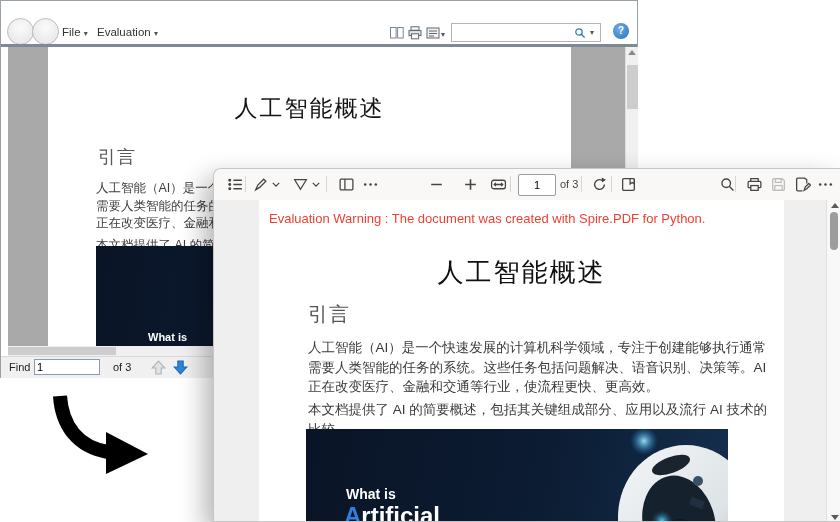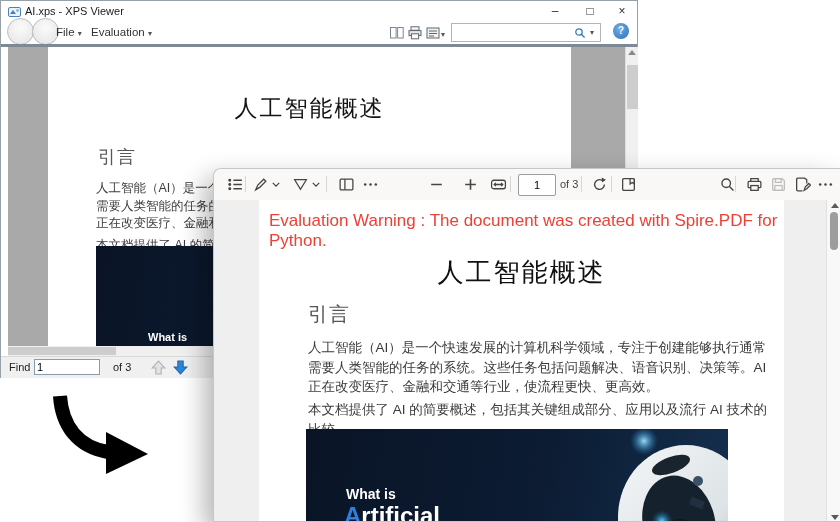--- a/index.html
+++ b/index.html
@@ -8,21 +8,21 @@
   .abs{position:absolute;}
 
   
   .xps-win{left:0;top:0;width:638px;height:378px;background:#fff;border:1px solid #98a0a8;box-sizing:border-box;}
   .xps-titlebar{left:0;top:0;width:100%;height:21px;background:#fff;}
   .xps-title{left:24px;top:4px;font-size:11px;color:#1b1b1b;}
   .win-ctl{top:0;width:30px;height:20px;text-align:center;font-size:12px;color:#333;line-height:20px;cursor:default;}
   .xps-toolbar{left:0;top:21px;width:100%;height:22px;background:#fff;}
   .navcircle{top:-4px;width:25px;height:25px;border-radius:50%;border:1px solid #bcbcbc;
              background:radial-gradient(circle at 50% 35%,#fbfbfb,#e3e3e3);}
-  .menu-item{top:4px;font-size:11.5px;color:#333;}
+  .menu-item{top:4px;font-size:11.5px;color:#333;margin-left:6px;}
   .chev{font-size:8px;color:#555;}
   .xps-band{left:0;top:43px;width:100%;height:3px;background:#7d8a96;}
   .xps-doc{left:7px;top:46px;width:630px;height:299px;background:#a9a9a9;overflow:hidden;}
   .xps-page{left:40px;top:0;width:523px;height:299px;background:#fff;overflow:hidden;}
   .doc-title-xps{left:0;top:46px;width:100%;text-align:center;font-size:23px;color:#141414;letter-spacing:2px;}
   .sec-head-xps{left:50px;top:98px;font-size:18px;color:#575757;letter-spacing:1px;}
   .para-xps{left:48px;top:133px;width:433px;font-size:12.5px;line-height:17.5px;color:#3d3d3d;}
   .para2-xps{left:48px;top:190px;width:433px;font-size:12.5px;line-height:17.5px;color:#3d3d3d;}
   .banner{background:linear-gradient(100deg,#0a1426 0%,#0c1c33 55%,#14304f 100%);overflow:hidden;}
   .banner-xps{left:48px;top:199px;width:425px;height:200px;}
@@ -52,51 +52,40 @@
   .pdf-win{left:213px;top:168px;width:627px;height:354px;background:#fff;border:1px solid #c6c6c6;border-right:none;
            border-radius:8px 0 0 0;box-shadow:-8px 10px 26px rgba(0,0,0,.30);overflow:hidden;box-sizing:border-box;}
   .pdf-toolbar{left:0;top:0;width:100%;height:31px;background:#f9f8f7;border-bottom:1px solid #e2e0de;border-radius:8px 0 0 0;}
   .ti{top:7px;width:17px;height:17px;color:#454545;}
   .pdf-sep{top:7px;width:1px;height:16px;background:#d8d5d3;}
   .pdf-page-input{left:304px;top:5px;width:32px;height:18px;font-size:11px;text-align:center;
                   border:1px solid #9c9c9c;border-radius:2px;background:#fff;}
   .pdf-of{left:346px;top:9px;font-size:11px;color:#444;}
   .pdf-content{left:0;top:31px;width:627px;height:323px;background:#efefef;overflow:hidden;}
   .pdf-page{left:45px;top:0;width:525px;height:323px;background:#fff;overflow:hidden;}
-  .warning{left:10px;top:11px;font-size:17px;color:#ee4034;}
+  .warning{left:10px;top:11px;font-size:13px;color:#ee4034;}
   .doc-title-pdf{left:0;top:55px;width:100%;text-align:center;font-size:26px;color:#101010;letter-spacing:2px;}
   .sec-head-pdf{left:49px;top:101px;font-size:20px;color:#565656;letter-spacing:1px;}
   .para-pdf{left:49px;top:138px;width:466px;font-size:13.5px;line-height:19.5px;color:#3a3a3a;}
   .para2-pdf{left:49px;top:200px;width:466px;font-size:13.5px;line-height:19.5px;color:#3a3a3a;}
   .banner-pdf{left:47px;top:229px;width:422px;height:160px;}
   .whatis-pdf{left:40px;top:57px;font-size:14px;font-weight:bold;color:#fff;}
   .artificial-pdf{left:38px;top:73px;font-size:24px;font-weight:bold;color:#fff;}
   .pdf-vsb{left:612px;top:0;width:15px;height:323px;background:#f8f8f8;border-left:1px solid #e2e2e2;}
   .pdf-vsb-thumb{left:3px;top:12px;width:8px;height:38px;background:#9d9d9d;border-radius:4px;}
   .tri-up{left:4px;top:3px;width:0;height:0;border-left:4px solid transparent;border-right:4px solid transparent;border-bottom:5px solid #5a5a5a;}
   .tri-down{left:4px;top:315px;width:0;height:0;border-left:4px solid transparent;border-right:4px solid transparent;border-top:5px solid #5a5a5a;}
 </style>
 </head>
 <body>
 
 <div class="stage">
 
   <div class="abs xps-win">
 
-    <div class="abs xps-titlebar">
-      <svg class="abs" style="left:7px;top:5px" width="13" height="12" viewBox="0 0 13 12">
-        <rect x="0.5" y="1.5" width="12" height="9" rx="1.5" fill="#eaf2fb" stroke="#4d7fb8"></rect>
-        <path d="M2 8 L5 4 L8 8 Z" fill="#3f7ec2"></path>
-          <circle cx="9.5" cy="4.5" r="1.3" fill="#73a9d8"></circle>
-      </svg>
-      <span class="abs xps-title">AI.xps - XPS Viewer</span>
-      <span class="abs win-ctl" style="left:539px">–</span>
-      <span class="abs win-ctl" style="left:574px">□</span>
-      <span class="abs win-ctl" style="left:606px">×</span>
-    </div>
 
     <div class="abs xps-toolbar">
       <span class="abs navcircle" style="left:6px"></span>
       <span class="abs navcircle" style="left:31px"></span>
 
       <span class="abs menu-item" style="left:55px">
         <span>File</span>
         <span class="chev">▾</span>
       </span>
       <span class="abs menu-item" style="left:90px">

